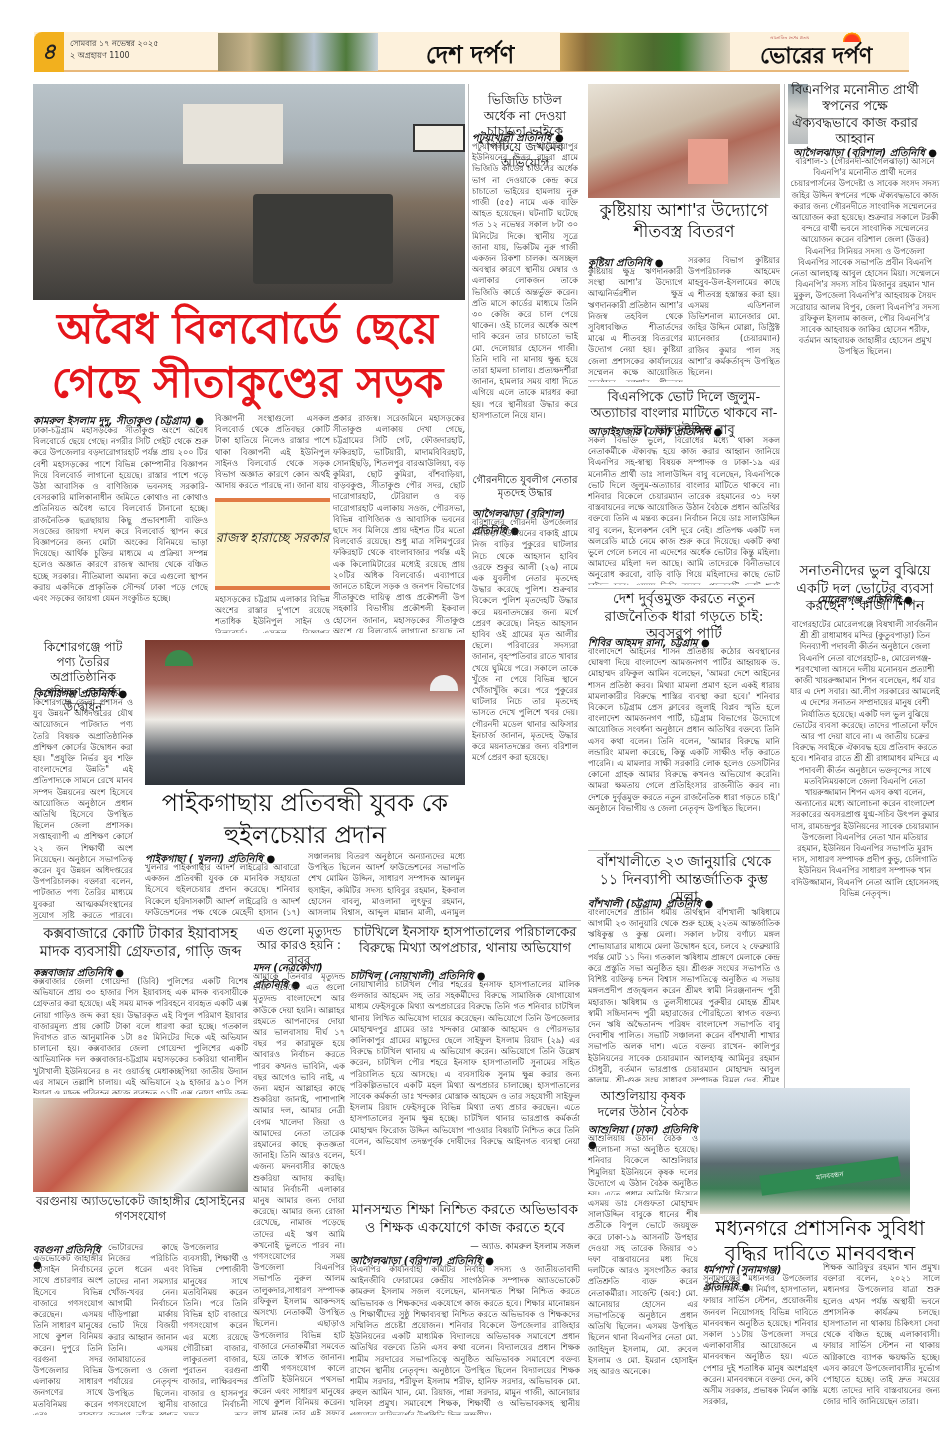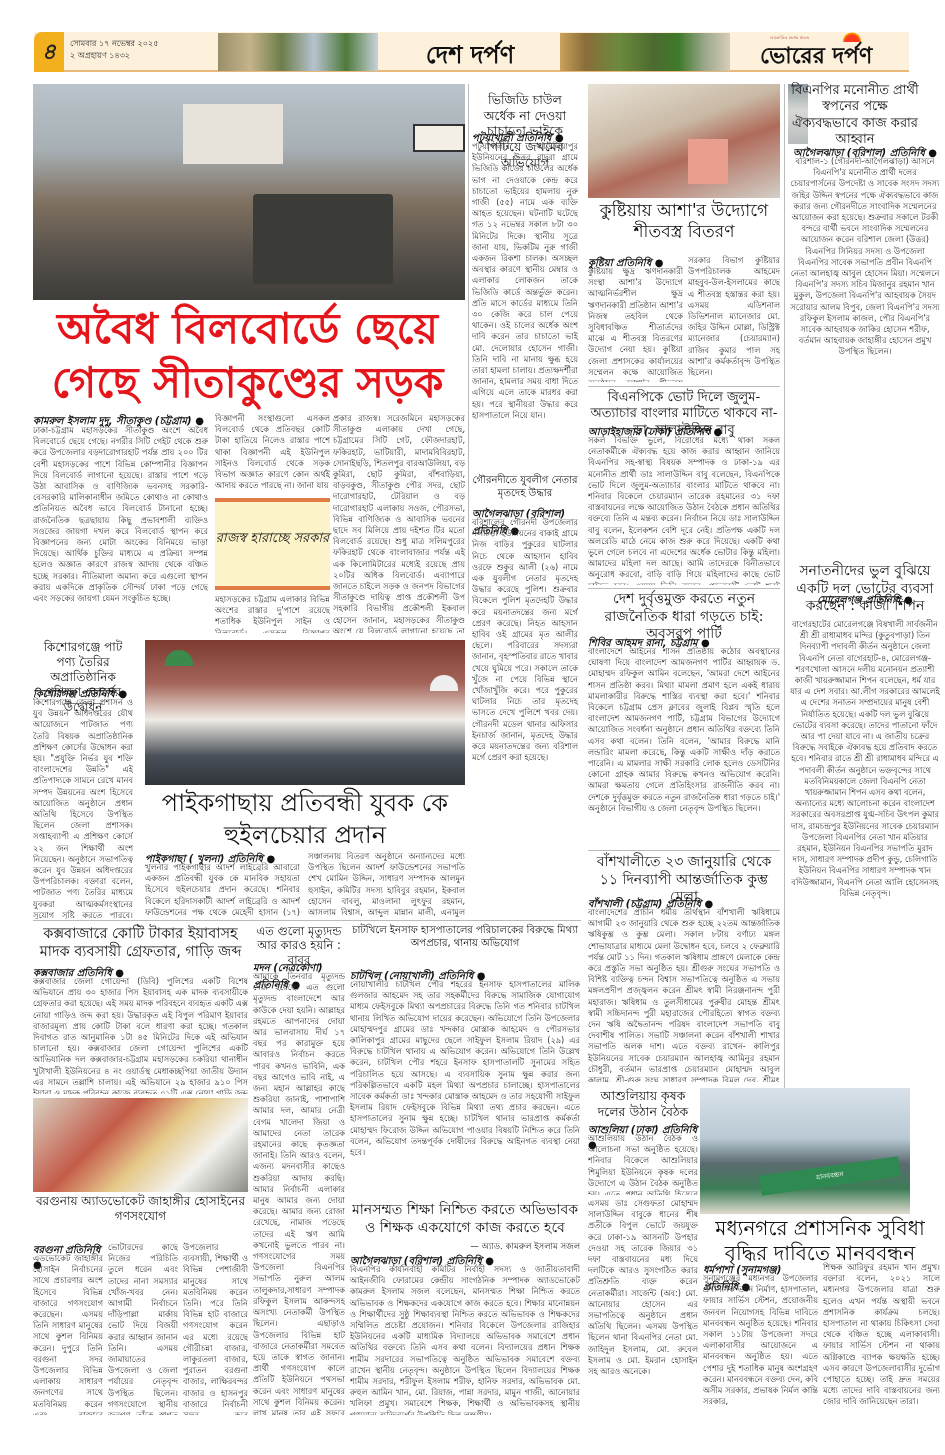--- a/index.html
+++ b/index.html
@@ -30,21 +30,21 @@
 .pull span{display:block;margin-top:26px;text-align:center;font-size:13px;font-style:italic;color:#111}
 .body.center{text-align:center}
 </style>
 </head>
 <body>
 
 <div class="abs masthead"></div>
 <div class="abs pagenum">৪</div>
 <div class="abs date">
   <div>সোমবার ১৭ নভেম্বর ২০২৫</div>
-  <div>২ অগ্রহায়ণ ১৪৩২</div>
+  <div>২ অগ্রহায়ণ 1100</div>
 </div>
 <div class="abs photo mh-photo" style="left:218px;width:160px;background:linear-gradient(90deg,#9a8f6a,#c5b38a 20%,#6d7d4a 40%,#b6c3cf 60%,#4f7a3b 80%,#c8d2da)"></div>
 <div class="abs section-title">দেশ দর্পণ</div>
 <div class="abs photo mh-photo" style="left:560px;width:170px;background:linear-gradient(90deg,#c9a25a,#8a6d3a 15%,#6b8a3e 35%,#4d6b2f 55%,#3f7a2c 70%,#9aa78a 85%,#d8cdb8)"></div>
 <div class="abs sun"></div>
 <div class="abs brand-tag">আলোকিত দেশের প্রত্যয়</div>
 <div class="abs brand">ভোরের দর্পণ</div>
 
 <div class="abs photo bus" style="left:33px;top:84px;width:432px;height:216px">
   <div style="position:absolute;left:380px;top:40px;width:52px;height:28px;background:#f3efe5;border:2px solid #333"></div>
@@ -126,21 +126,21 @@
 <div class="abs head" style="left:33px;top:1194px;width:215px;font-size:12px">বরগুনায় অ্যাডভোকেট জাহাঙ্গীর হোসাইনের গণসংযোগ</div>
 <div class="abs byline" style="left:33px;top:1242px;width:70px">বরগুনা প্রতিনিধি ●</div>
 <div class="abs body" style="left:33px;top:1253px;width:70px;height:162px">এডভোকেট জাহাঙ্গীর হোসাইন নির্বাচনের সাথে প্রচারণার অংশ হিসেবে বিভিন্ন বাজারে গণসংযোগ করেছেন। এসময় তিনি সাধারণ মানুষের সাথে কুশল বিনিময় করেন। দুপুরে তিনি বরগুনা সদর উপজেলার বিভিন্ন এলাকায় সাধারণ জনগণের সাথে মতবিনিময় করেন এবং বাজারে গণসংযোগের সময় ব্যবসায়ী, শিক্ষার্থী ও শিক্ষকদের সাথে সাক্ষাৎ করেন এবং ফুলঝুরি বাজারের বিভিন্ন দোকান, অলি-গলি ও ব্যবসায়ীদের সাথে কুশল বিনিময় করেন। সারাদিন</div>
 <div class="abs body" style="left:108px;top:1242px;width:70px;height:173px">ভোটারদের কাছে নিজের পরিচিতি তুলে ধরেন এবং তাদের নানা সমস্যার খোঁজ-খবর নেন। আগামী নির্বাচনে দাঁড়িপাল্লা মার্কায় ভোট দিয়ে বিজয়ী করার আহ্বান জানান তিনি। এসময় জামায়াতের উপজেলা ও জেলা পর্যায়ের নেতৃবৃন্দ উপস্থিত ছিলেন। গণসংযোগে স্থানীয় জনগণ তাঁকে স্বাগত জানান এবং তাঁর পক্ষে সর্বাত্মক আদায়ে প্রার্থীকে সহযোগিতা করেন। এ সময় বাজারের ব্যবসায়ীসহ সর্বস্তরের মানুষ প্রার্থীর প্রতি শুভকামনা জানান।</div>
 <div class="abs body" style="left:183px;top:1242px;width:65px;height:173px">উপজেলার ব্যবসায়ী, শিক্ষার্থী ও বিভিন্ন পেশাজীবী মানুষের সাথে মতবিনিময় করেন তিনি। পরে তিনি বিভিন্ন হাট বাজারে গণসংযোগ করেন এর মধ্যে রয়েছে গৌরীচন্না বাজার, লাকুরতলা বাজার, পুরাতন বরগুনা বাজার, লাক্ষিরবন্দর বাজার ও হাসনপুর বাজারে নির্বাচনী সফর করে ভোটারদের সাথে মতবিনিময় করেন।</div>
 
 <div class="abs head" style="left:253px;top:924px;width:92px;font-size:11.5px">এত গুলো মৃত্যুদন্ড আর কারও হয়নি : বাবর</div>
 <div class="abs byline" style="left:253px;top:960px;width:92px">মদন (নেত্রকোণা) প্রতিনিধি ●</div>
 <div class="abs body" style="left:253px;top:971px;width:92px;height:444px">আমাকে তিনবার মৃত্যুদন্ড দেয়া হয়েছে। এত গুলো মৃত্যুদন্ড বাংলাদেশে আর কাউকে দেয়া হয়নি। আল্লাহর রহমতে আপনাদের দোয়া আর ভালবাসায় দীর্ঘ ১৭ বছর পর কারামুক্ত হয়ে আবারও নির্বাচন করতে পারব কখনও ভাবিনি, এক বছর আগেও ভাবি নাই, এ জন্য মহান আল্লাহর কাছে শুকরিয়া জানাই, পাশাপাশি আমার দল, আমার নেত্রী বেগম খালেদা জিয়া ও আমাদের নেতা তারেক রহমানের কাছে কৃতজ্ঞতা জানাই। তিনি আরও বলেন, এজন্য মদনবাসীর কাছেও শুকরিয়া আদায় করছি। আমার নির্বাচনী এলাকার মানুষ আমার জন্য দোয়া করেছে। আমার জন্য রোজা রেখেছে, নামাজ পড়েছে তাদের এই ঋণ আমি কখনোই ভুলতে পারব না। গণসংযোগের সময় উপজেলা বিএনপির সভাপতি নুরুল আলম তালুকদার,সাধারণ সম্পাদক রফিকুল ইসলাম আকন্দসহ অসংখ্য নেতাকর্মী উপস্থিত ছিলেন। এছাড়াও উপজেলার বিভিন্ন হাট বাজারে নেতাকর্মীরা সমবেত হয়ে তাকে স্বাগত জানান। প্রার্থী গণসংযোগ কালে প্রতিটি ইউনিয়নে পথসভা করেন এবং সাধারণ মানুষের সাথে কুশল বিনিময় করেন। লাখ মানুষ তার এই সফরে যোগ দেন। মদন উপজেলার বিভিন্ন এলাকায় এ সময় সংক্ষিপ্ত বক্তব্যে তিনি ধানের শীষে ভোট চান।</div>
 
-<div class="abs head" style="left:350px;top:924px;width:230px;font-size:10px">চাটখিলে ইনসাফ হাসপাতালের পরিচালকের বিরুদ্ধে মিথ্যা অপপ্রচার, থানায় অভিযোগ</div>
+<div class="abs head" style="left:350px;top:924px;width:230px;font-size:13px">চাটখিলে ইনসাফ হাসপাতালের পরিচালকের বিরুদ্ধে মিথ্যা অপপ্রচার, থানায় অভিযোগ</div>
 <div class="abs byline" style="left:350px;top:968px;width:230px">চাটখিল (নোয়াখালী) প্রতিনিধি ●</div>
 <div class="abs body" style="left:350px;top:979px;width:230px;height:218px">নোয়াখালীর চাটখিল পৌর শহরের ইনসাফ হাসপাতালের মালিক গুলজার আহমেদ সহ তার সহকর্মীদের বিরুদ্ধে সামাজিক যোগাযোগ মাধ্যম ফেইসবুকে মিথ্যা অপপ্রচারের বিরুদ্ধে তিনি গত শনিবার চাটখিল থানায় লিখিত অভিযোগ দায়ের করেছেন। অভিযোগে তিনি উপজেলার মোহাম্মদপুর গ্রামের ডাঃ খন্দকার মোস্তাক আহমেদ ও পৌরসভার কালিকাপুর গ্রামের মাছুদের ছেলে সাইফুল ইসলাম রিয়াদ (২৯) এর বিরুদ্ধে চাটখিল থানায় এ অভিযোগ করেন। অভিযোগে তিনি উল্লেখ করেন, চাটখিল পৌর শহরে ইনসাফ হাসপাতালটি সুনামের সহিত পরিচালিত হয়ে আসছে। এ ব্যবসায়িক সুনাম ক্ষুন্ন করার জন্য পরিকল্পিতভাবে একটি মহল মিথ্যা অপপ্রচার চালাচ্ছে। হাসপাতালের সাবেক কর্মকর্তা ডাঃ খন্দকার মোস্তাক আহমেদ ও তার সহযোগী সাইফুল ইসলাম রিয়াদ ফেইসবুকে বিভিন্ন মিথ্যা তথ্য প্রচার করছেন। এতে হাসপাতালের সুনাম ক্ষুন্ন হচ্ছে। চাটখিল থানার ভারপ্রাপ্ত কর্মকর্তা মোহাম্মদ ফিরোজ উদ্দিন অভিযোগ পাওয়ার বিষয়টি নিশ্চিত করে তিনি বলেন, অভিযোগ তদন্তপূর্বক দোষীদের বিরুদ্ধে আইনগত ব্যবস্থা নেয়া হবে।</div>
 
 <div class="abs head" style="left:350px;top:1201px;width:230px;font-size:14px">মানসম্মত শিক্ষা নিশ্চিত করতে অভিভাবক ও শিক্ষক একযোগে কাজ করতে হবে</div>
 <div class="abs" style="left:450px;top:1240px;width:130px;font-size:8.5px;text-align:right">— অ্যাড. কামরুল ইসলাম সজল</div>
 <div class="abs byline" style="left:350px;top:1253px;width:230px">আগৈলঝাড়া (বরিশাল) প্রতিনিধি ●</div>
 <div class="abs body" style="left:350px;top:1264px;width:230px;height:151px">বিএনপির কার্যনির্বাহী কমিটির নির্বাহী সদস্য ও জাতীয়তাবাদী আইনজীবি ফোরামের কেন্দ্রীয় সাংগঠনিক সম্পাদক অ্যাডভোকেট কামরুল ইসলাম সজল বলেছেন, মানসম্মত শিক্ষা নিশ্চিত করতে অভিভাবক ও শিক্ষকদের একযোগে কাজ করতে হবে। শিক্ষার মানোন্নয়ন ও শিক্ষার্থীদের সুষ্ঠু শিক্ষাব্যবস্থা নিশ্চিত করতে অভিভাবক ও শিক্ষকদের সম্মিলিত প্রচেষ্টা প্রয়োজন। শনিবার বিকেলে উপজেলার রাজিহার ইউনিয়নের একটি মাধ্যমিক বিদ্যালয়ে অভিভাবক সমাবেশে প্রধান অতিথির বক্তব্যে তিনি এসব কথা বলেন। বিদ্যালয়ের প্রধান শিক্ষক শামীম সরদারের সভাপতিত্বে অনুষ্ঠিত অভিভাবক সমাবেশে বক্তব্য রাখেন স্থানীয় নেতৃবৃন্দ। অনুষ্ঠানে উপস্থিত ছিলেন বিদ্যালয়ের শিক্ষক শামীম সরদার, শরীফুল ইসলাম শরীফ, হানিফ সরদার, অভিভাবক মো. রুহুল আমিন খান, মো. রিয়াজ, পান্না সরদার, মামুন গাজী, আনোয়ার খলিফা প্রমুখ। সমাবেশে শিক্ষক, শিক্ষার্থী ও অভিভাবকসহ স্থানীয় গণ্যমান্য ব্যক্তিবর্গের উপস্থিতি ছিল লক্ষণীয়।</div>
 
 <div class="abs body" style="left:588px;top:1198px;width:110px;height:217px">এসময় ডাঃ সেগুফতা মোহাম্মদ সালাউদ্দিন বাবুকে ধানের শীষ প্রতীকে বিপুল ভোটে জয়যুক্ত করে ঢাকা-১৯ আসনটি উপহার দেওয়া সহ তারেক জিয়ার ৩১ দফা বাস্তবায়নের মধ্য দিয়ে দলটিকে আরও সুসংগঠিত করার প্রতিশ্রুতি ব্যক্ত করেন নেতাকর্মীরা। সার্জেন্ট (অব:) মো. আনোয়ার হোসেন এর সভাপতিত্বে অনুষ্ঠানে প্রধান অতিথি ছিলেন। এসময় উপস্থিত ছিলেন থানা বিএনপির নেতা মো. জাহিদুল ইসলাম, মো. রুবেল ইসলাম ও মো. ইমরান হোসাইন সহ আরও অনেকে।</div>
 

